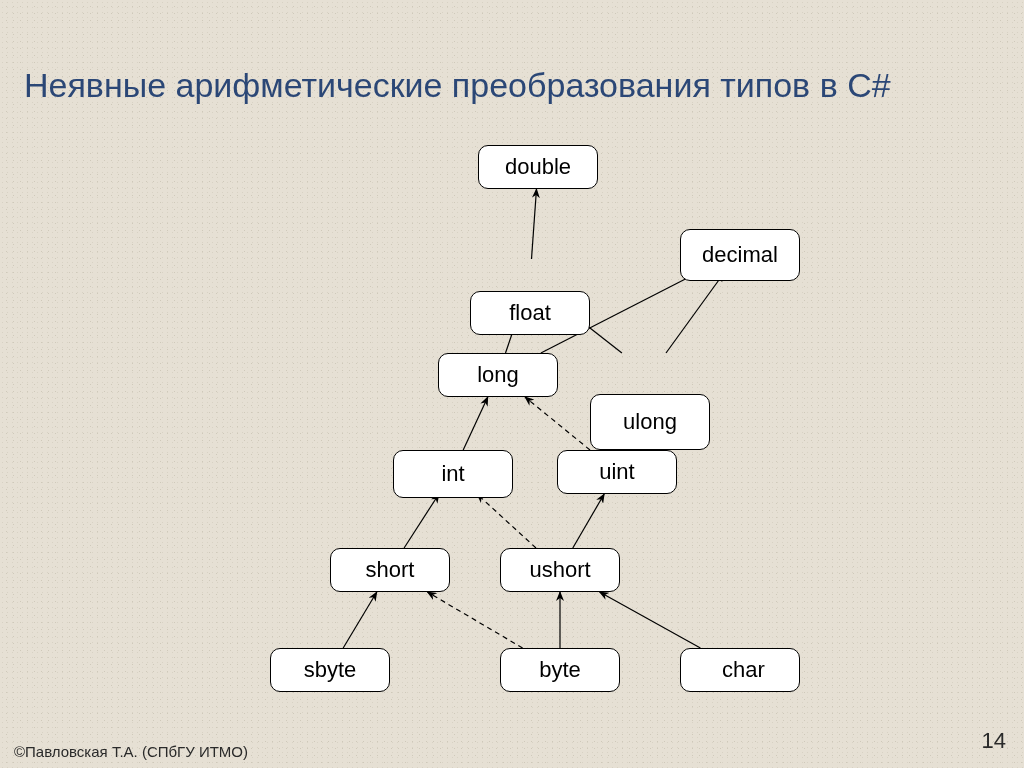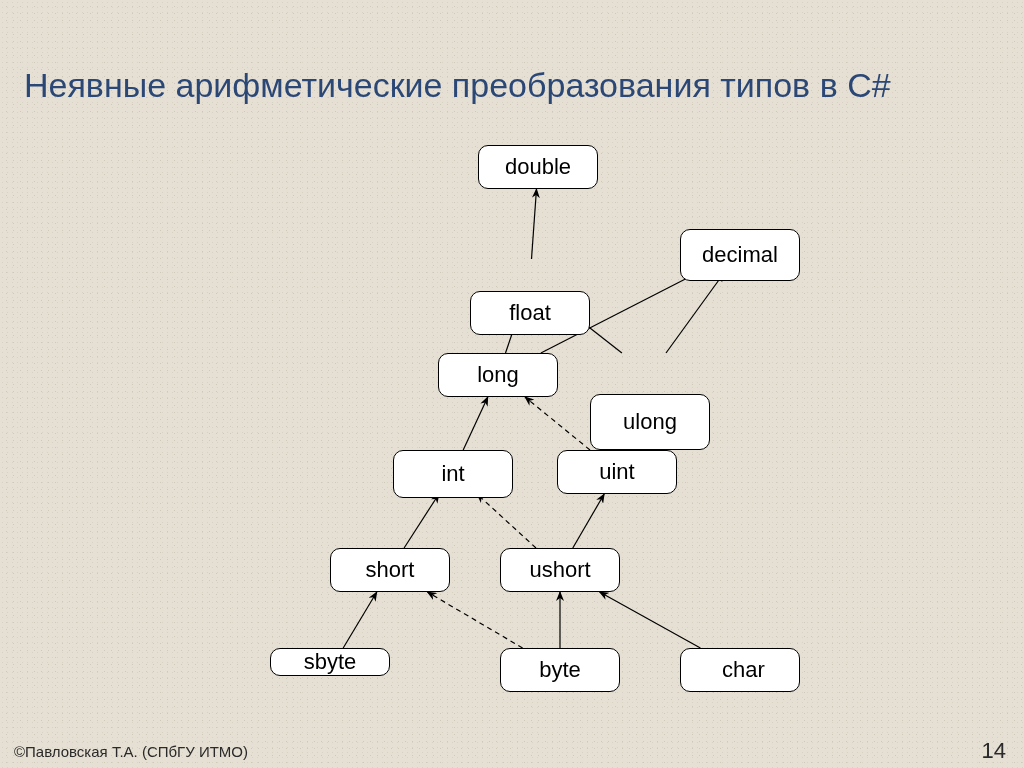--- a/index.html
+++ b/index.html
@@ -32,21 +32,21 @@
   .footer-left {
     position: absolute;
     left: 14px;
     bottom: 8px;
     font-size: 15px;
     color: #2a2a2a;
   }
   .footer-right {
     position: absolute;
     right: 18px;
-    bottom: 4px;
+    bottom: 14px;
     font-size: 22px;
     color: #2a2a2a;
     margin-top: 16px;
   }
   .node {
     position: absolute;
     box-sizing: border-box;
     background: #fff;
     border: 1.5px solid #000;
     border-radius: 10px;
@@ -113,21 +113,21 @@
   </div>
 <div id="node-uint" class="node" style="left: 557px; top: 450px; width: 120px; height: 44px;">
     <span>uint</span>
   </div>
 <div id="node-short" class="node" style="left: 330px; top: 548px; width: 120px; height: 44px;">
     <span>short</span>
   </div>
 <div id="node-ushort" class="node" style="left: 500px; top: 548px; width: 120px; height: 44px;">
     <span>ushort</span>
   </div>
-<div id="node-sbyte" class="node" style="left: 270px; top: 648px; width: 120px; height: 28px; text-align: center;">
+<div id="node-sbyte" class="node" style="left: 270px; top: 648px; width: 120px; height: 44px; text-align: center;">
     <span>sbyte</span>
   </div>
 <div id="node-byte" class="node" style="left: 500px; top: 648px; width: 120px; height: 44px;">
     <span>byte</span>
   </div>
 <div id="node-char" class="node" style="left: 680px; top: 648px; width: 120px; height: 44px; padding-left: 17px;">
     <span>char</span>
   </div>
 
 <div class="footer-left">©Павловская Т.А. (СПбГУ ИТМО)</div>

